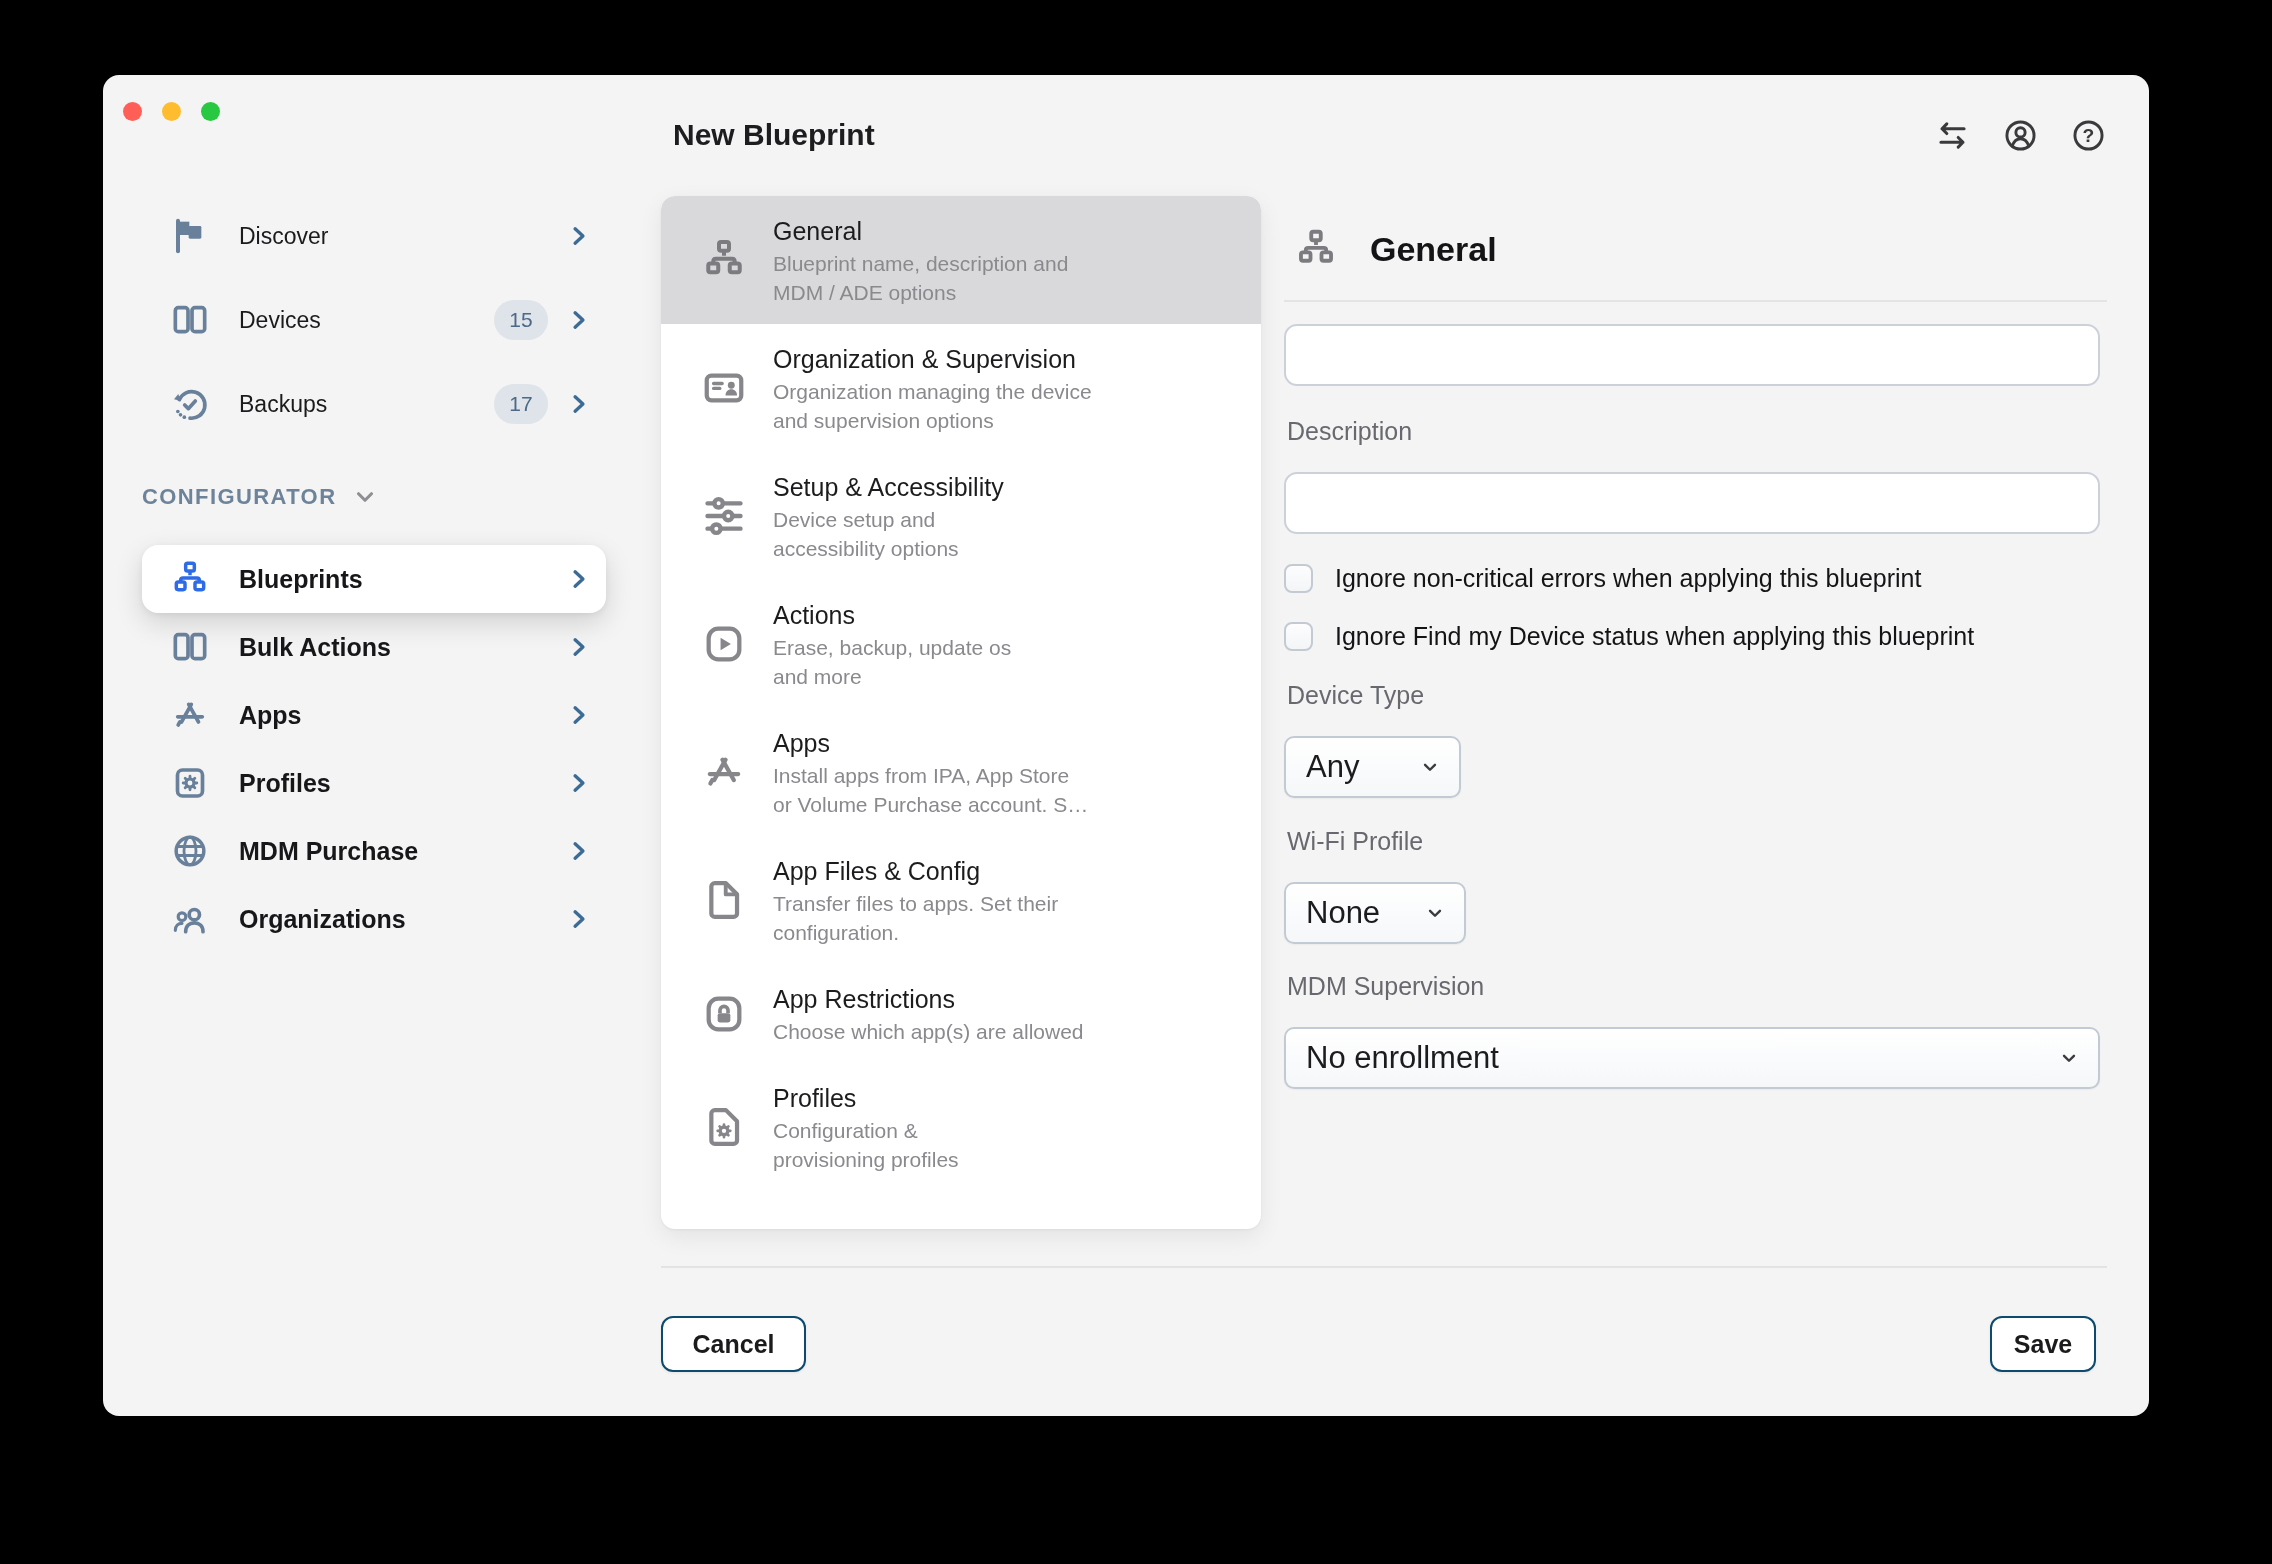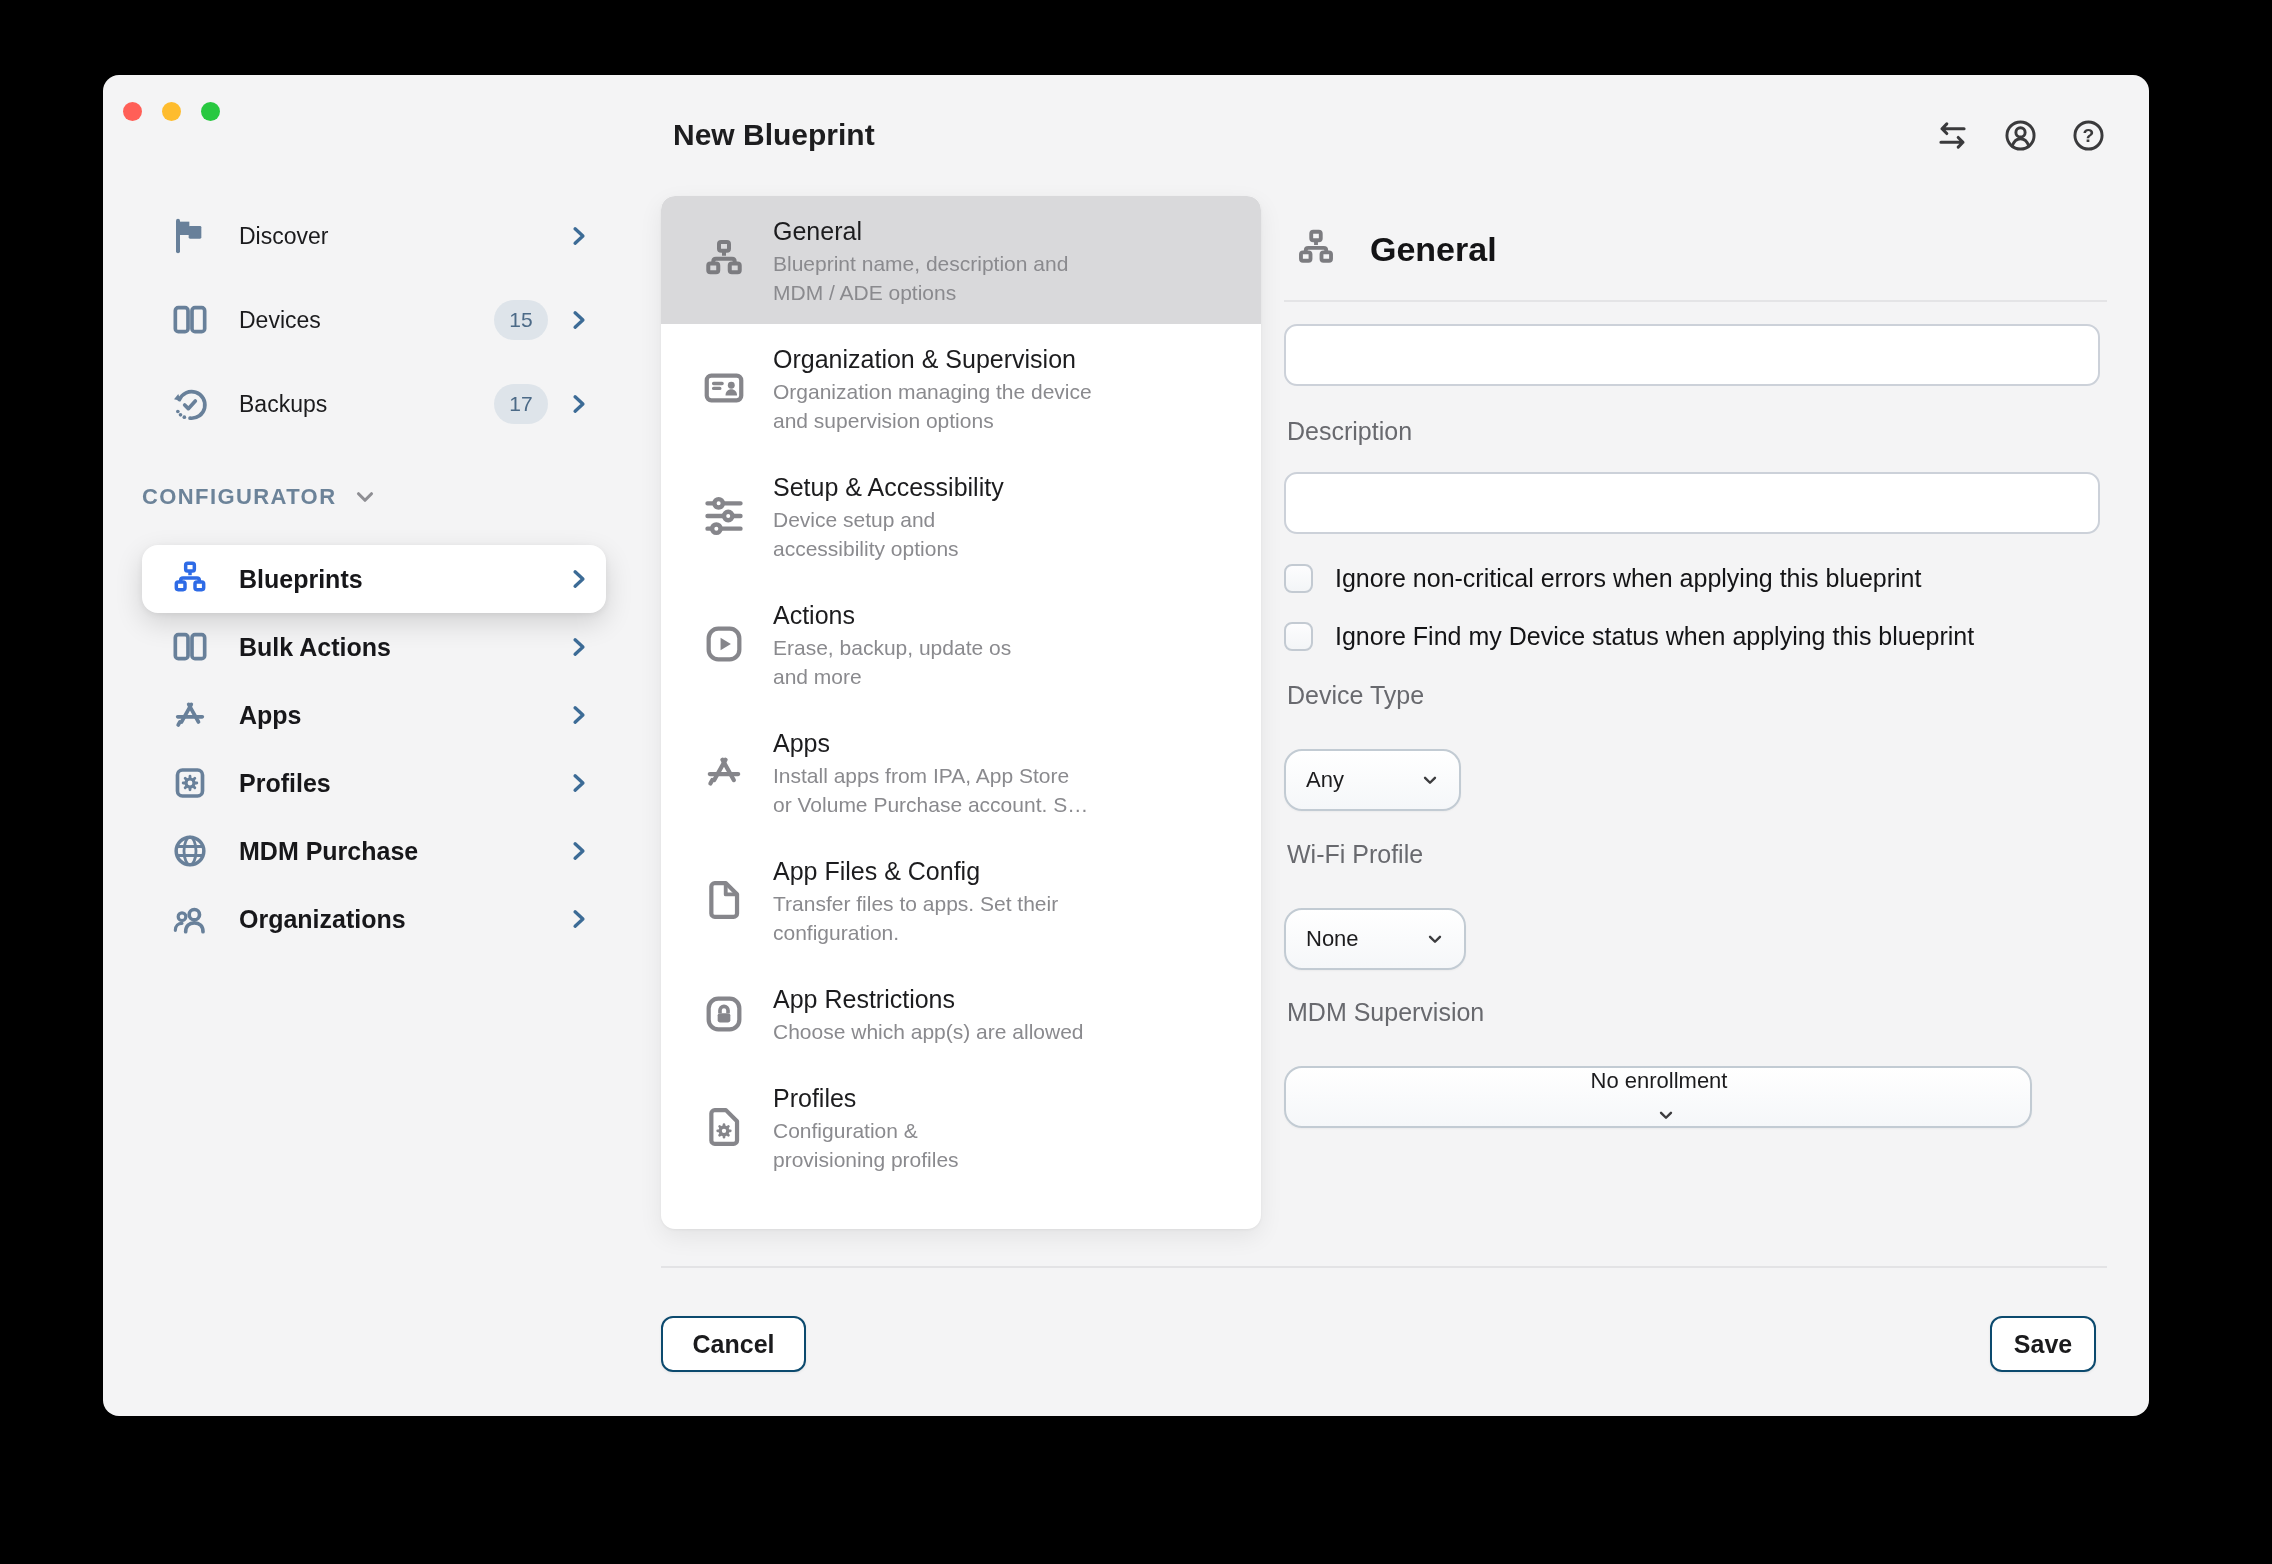--- a/index.html
+++ b/index.html
@@ -108,31 +108,31 @@
   .cb-row { margin-top: 26px; display: flex; align-items: center; height: 36px; cursor: pointer; }
   .cb-row.second { margin-top: 22px; }
   .cb-box {
     width: 29px; height: 29px; border-radius: 8px;
     border: 2px solid #c3cad2;
     background: linear-gradient(#fdfdfe, #f3f5f7);
     flex: 0 0 29px;
   }
   .cb-lbl { margin-left: 22px; font-size: 25px; color: #141416; }
   .select {
-    margin-top: 36px; height: 62px;
-    border: 2px solid #c2cbd3; border-radius: 18px;
+    margin-top: 23px; height: 62px;
+    border: 2px solid #c2cbd3; border-radius: 10px;
     background: linear-gradient(#ffffff, #f5f7f9);
     display: flex; align-items: center; justify-content: space-between;
     padding: 0 18px 0 20px; cursor: pointer;
-    font-size: 22px; color: #1c1c1e;
+    font-size: 31px; color: #1c1c1e;
     box-shadow: 0 1px 2px rgba(0,0,0,0.04);
   }
   .select.small-any  { width: 177px; }
   .select.small-none { width: 182px; }
-  .select.wide { width: 748px; flex-direction: column; }
+  .select.wide { width: 816px; }
   .select .sc { width: 22px; height: 22px; flex: 0 0 22px; margin-left: 14px; }
   
   .footer-divider {
     position: absolute; left: 558px; top: 1191px; width: 1446px; height: 2px;
     background: #e3e3e5;
   }
   .btn {
     position: absolute; top: 1241px; height: 56px;
     background: #fff; border: 2px solid #0c4a6e; border-radius: 12px;
     font-size: 25px; font-weight: 600; color: #1b1b1d;

